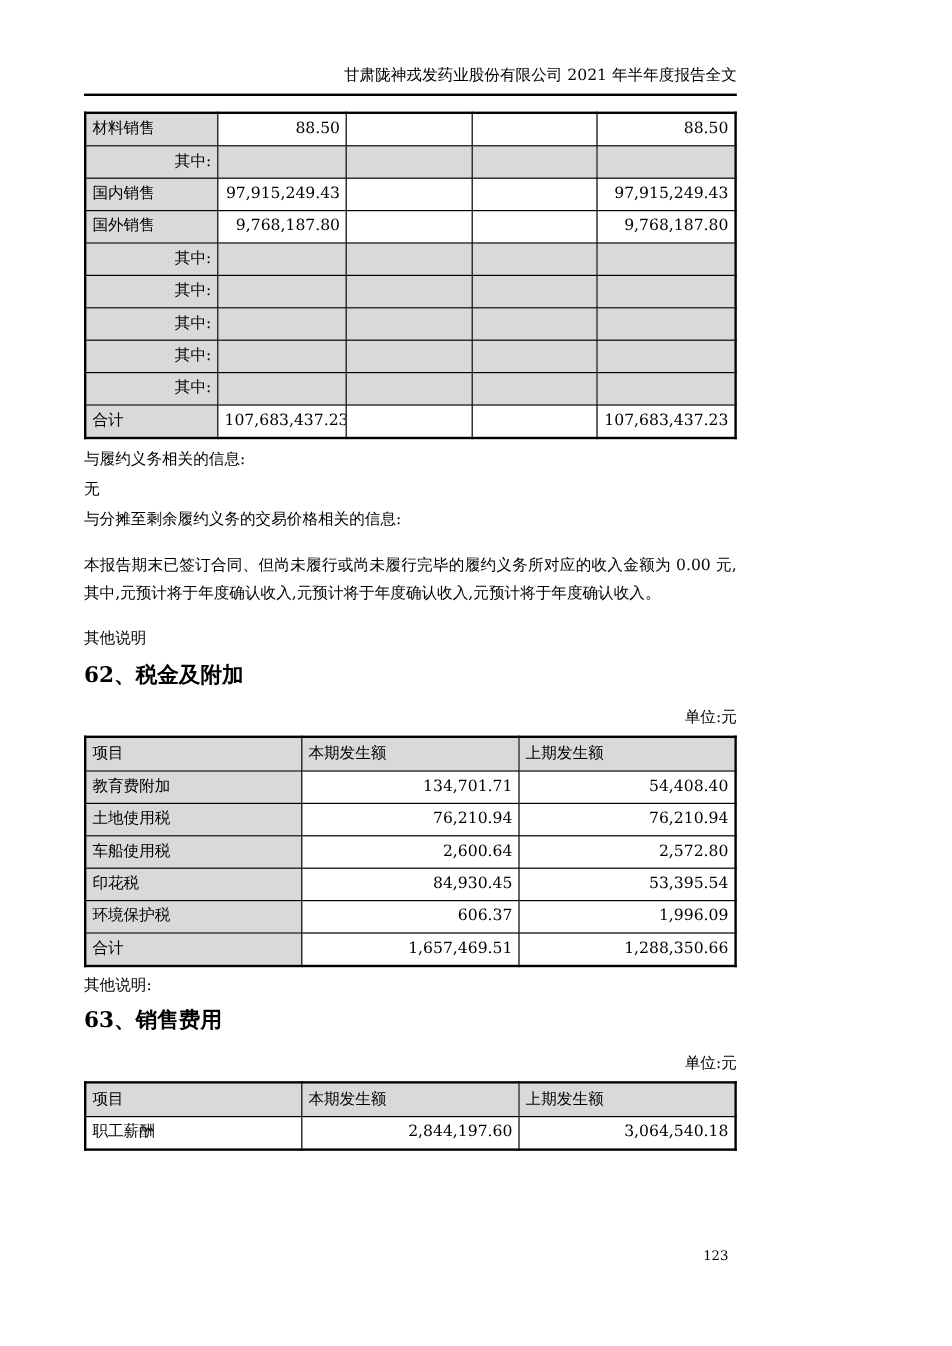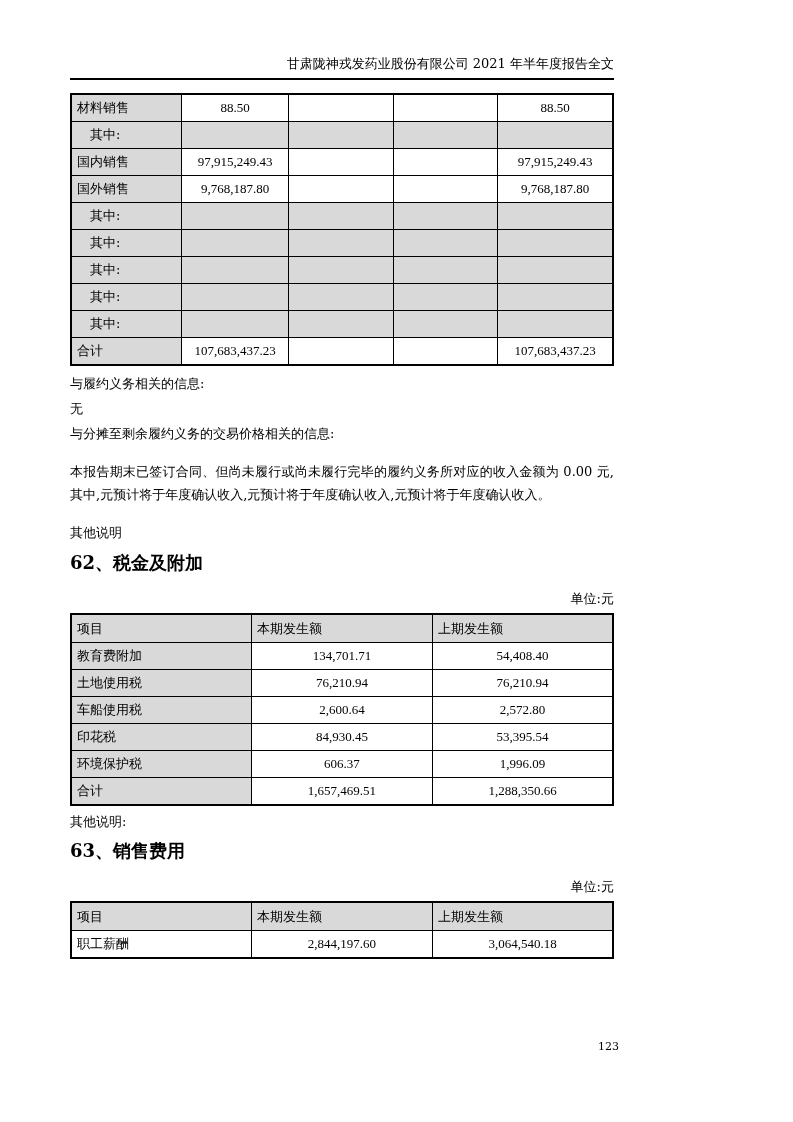--- a/index.html
+++ b/index.html
@@ -39,22 +39,22 @@
     overflow:hidden;
     box-sizing:content-box;
   }
   .fin-table th {
     background:var(--shade,#d9d9d9);
     font-weight:normal;
     text-align:left;
     height:27px;
   }
   .fin-table td.lbl { text-align:left; }
-  .fin-table td.num { text-align:center;font-family:Liberation Serif, serif; }
-  .fin-table td.indent { padding-left:18px; }
+  .fin-table td.num { text-align:right; }
+  .fin-table td.indent { padding-left:18px;text-align:right; }
   table.shade-labels td.lbl { background:var(--shade,#d9d9d9);margin-left:48px; }
   .fin-table tr.shaded td { background:var(--shade,#d9d9d9); }
 
   .notes { margin-top:5px; }
   .notes p {
     margin:0;
     font-size:13px;
     line-height:25px;
   }
   .notes p.long { line-height:23px; text-align:justify; margin:14px 0; }
@@ -73,21 +73,21 @@
     line-height:18px;
   }
   p.after-note {
     margin:5px 0 0 0;
     font-size:13px;
     line-height:22px;
   }
   .page-number {
     position:absolute;
     top:1040px;
-    right:66px;
+    right:78px;
     font-size:11px;
   }
 </style>
 </head>
 <body>
 
 <div class="page">
 
   <div class="header">
     <span>甘肃陇神戎发药业股份有限公司 2021 年半年度报告全文</span>

